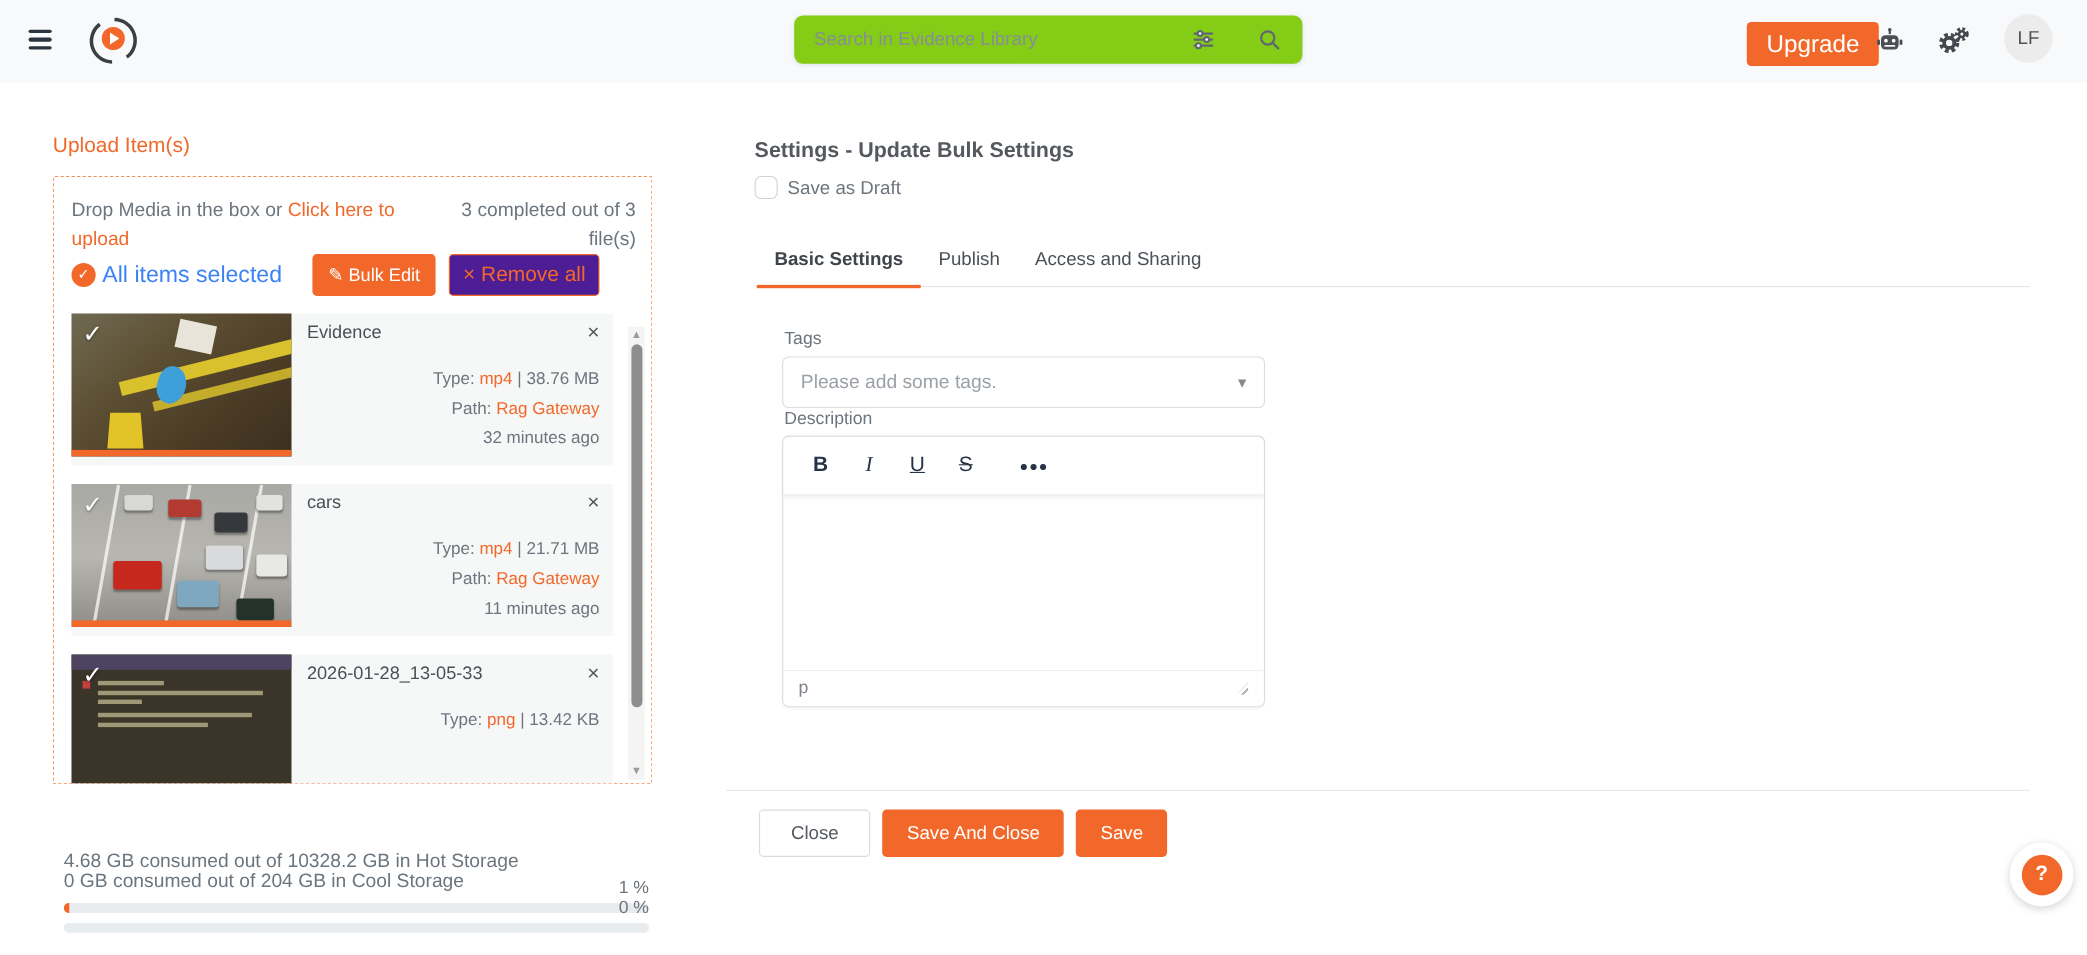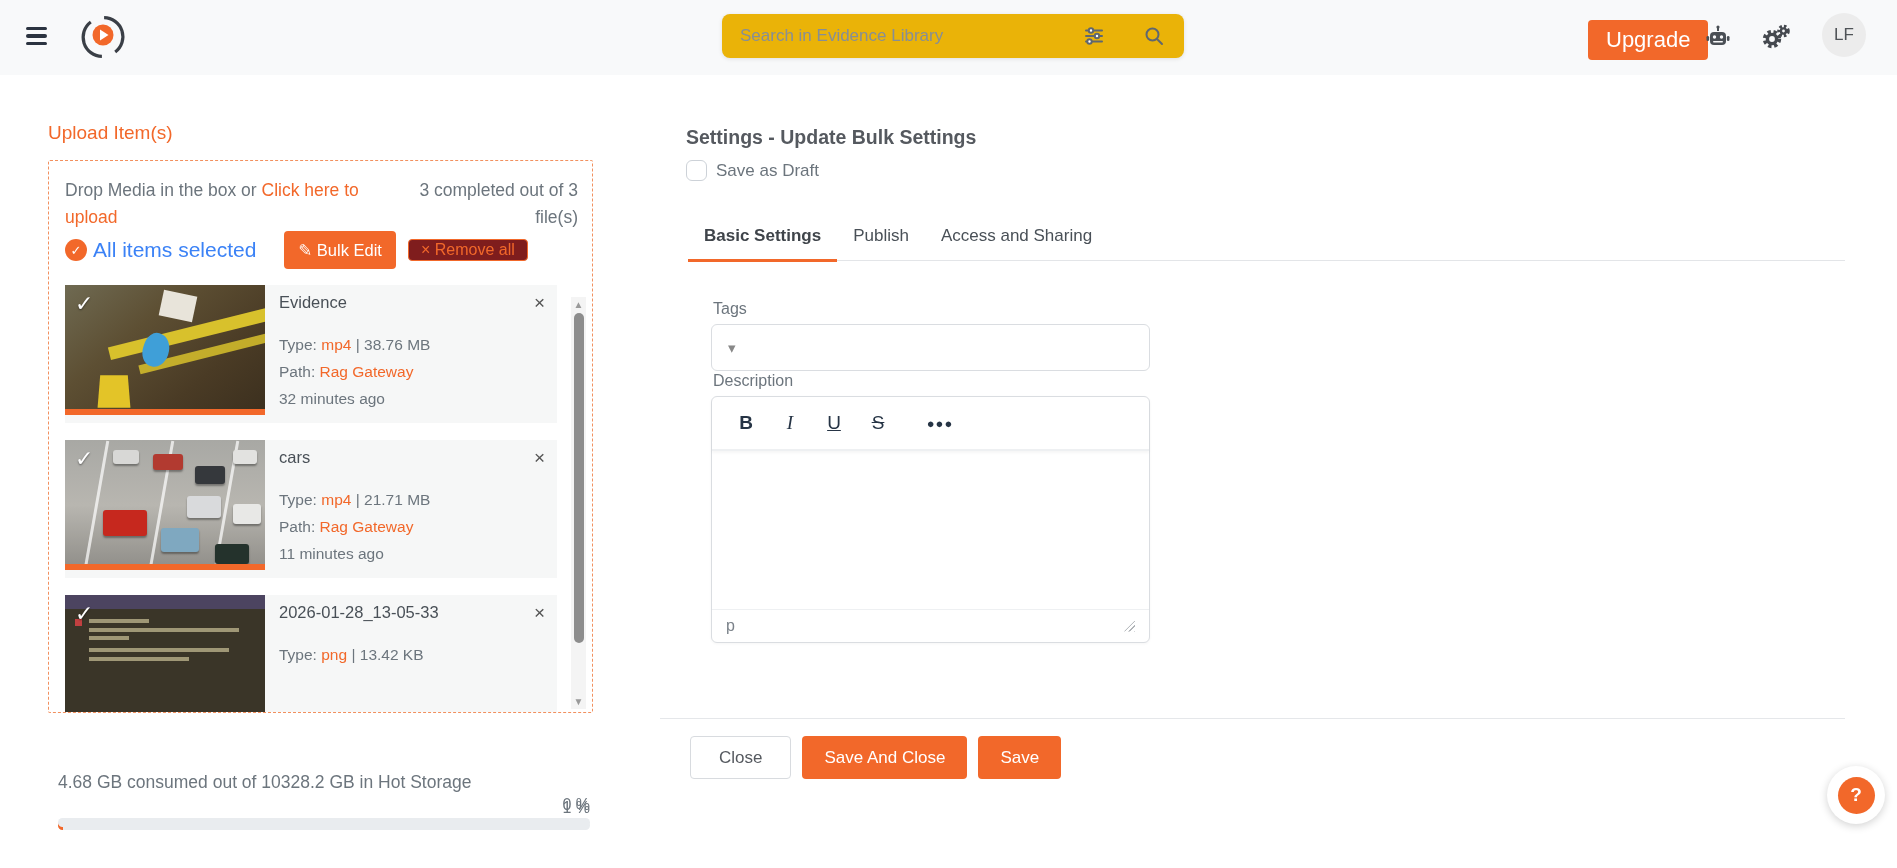--- a/index.html
+++ b/index.html
@@ -4,21 +4,21 @@
 <style>
   * { margin:0; padding:0; box-sizing:border-box; }
   html,body { width:1897px; height:868px; overflow:hidden;
     font-family:"Liberation Sans","DejaVu Sans",sans-serif; background:#fff; color:#6a7077; }
 
   
   .topbar { position:absolute; left:0; top:0; width:1897px; height:75px; background:#f8f9fa; }
   .hamburger { position:absolute; left:26px; top:27px; width:24px; height:20px; cursor:pointer; }
   .hamburger span { display:block; width:21px; height:3.2px; background:#2b3340; border-radius:2px; margin-bottom:4.2px; }
   .logo { position:absolute; left:80px; top:14px; width:46px; height:46px; }
-  .searchbar { position:absolute; left:722px; top:14px; width:462px; height:44px; background:#eab308;
+  .searchbar { position:absolute; left:722px; top:14px; width:462px; height:44px; background:#84cc16;
     border-radius:8px; box-shadow:0 1px 4px rgba(0,0,0,.10); display:flex; align-items:center; padding:0 12px 0 18px;gap:24px; }
   .searchbar input { flex:1; border:none; outline:none; font-size:17px; color:#495057; background:transparent; }
   .searchbar input::placeholder { color:#868e96; }
   .icon-btn { display:inline-flex; align-items:center; justify-content:center; width:36px; height:36px; cursor:pointer; }
   .upgrade { position:absolute; left:1588px; top:20px; height:40px; padding:0 18px; background:var(--accent);
     color:#fff; font-size:22px; border:none; border-radius:4px; cursor:pointer; font-family:inherit; }
   .tb-ico { position:absolute; top:19px; }
   .avatar { position:absolute; left:1822px; top:13px; width:44px; height:44px; border-radius:50%;
     background:#ececec; color:#4f5357; font-size:17px; display:flex; align-items:center; justify-content:center; cursor:pointer; }
 
@@ -31,31 +31,31 @@
   .dz-head { display:flex; justify-content:space-between; margin-bottom:0; }
   .dz-text { width:300px; font-size:17.5px; line-height:1.55; color:#6c757d; }
   .dz-link { color:var(--accent); cursor:pointer; }
   .dz-count { width:185px; text-align:right; font-size:17.5px; line-height:1.55; color:#6c757d; }
   .sel-row { display:flex; align-items:center; margin-bottom:16px; }
   .check-circle { width:22px; height:22px; border-radius:50%; background:var(--accent); color:#fff;
     font-size:13px; display:inline-flex; align-items:center; justify-content:center; margin-right:6px; }
   .sel-label { font-size:21px; color:#3b82f6; margin-right:28px; }
   .btn-bulk { height:38px; padding:0 14px; background:var(--accent); color:#fff; border:none; border-radius:4px;
     font-size:16.5px; cursor:pointer; margin-right:12px; font-family:inherit; }
-  .btn-remove { height:22px; padding:0 12px; background:#7f1d1d; color:var(--accent); border:1.5px solid var(--accent);
-    border-radius:4px; font-size:16px; cursor:pointer; font-family:inherit; }
+  .btn-remove { height:38px; padding:0 12px; background:#4c1d95; color:var(--accent); border:1.5px solid var(--accent);
+    border-radius:4px; font-size:19px; cursor:pointer; font-family:inherit; }
   .file-list { width:492px; }
   .file-item { display:flex; background:#f6f7f7; margin-bottom:17px; position:relative; }
   .thumb { position:relative; width:200px; height:130px; flex:0 0 200px; overflow:hidden; }
   .thumb .tick { position:absolute; left:10px; top:6px; color:#fff; font-size:22px; font-weight:bold;
     text-shadow:0 1px 2px rgba(0,0,0,.5); z-index:3; }
   .thumb .pbar { position:absolute; left:0; bottom:0; width:100%; height:6px; background:var(--accent); z-index:3; }
   .finfo { flex:1; padding:8px 12px 6px 14px; position:relative; }
   .fname { font-size:16.5px; color:#495057; margin-bottom:24px; width:175px; overflow:hidden; white-space:nowrap; }
-  .fmeta { font-size:15.5px; color:#6c757d; margin-bottom:9px; }
+  .fmeta { font-size:15.5px; color:#6c757d; margin-bottom:9px;text-align:right; }
   .fmeta .orange { color:var(--accent); }
   .fclose { position:absolute; right:12px; top:8px; color:#555; font-size:19px; cursor:pointer; line-height:1; }
 
   
   .t-evidence { background:linear-gradient(140deg,#6f6a52 0%,#5d4f33 35%,#4a3b25 70%,#3b2f1e 100%); }
   .t-evidence .tape { position:absolute; background:#d8c12c; height:13px; width:150%; transform:rotate(-14deg); }
   .t-evidence .tape.a { top:26px; left:40px; }
   .t-evidence .tape.b { top:44px; left:70px; height:9px; opacity:.85; }
   .t-evidence .glove { position:absolute; left:78px; top:48px; width:26px; height:34px; background:#3f9fd8; border-radius:45% 55% 50% 50%; transform:rotate(18deg); }
   .t-evidence .paper { position:absolute; left:96px; top:8px; width:34px; height:26px; background:#e8e4da; transform:rotate(12deg); }
@@ -277,20 +277,21 @@
 </div>
 
 <div class="storage" style="top:772px">
   <div class="st-label">4.68 GB consumed out of 10328.2 GB in Hot Storage</div>
   <div class="st-pct">1 %</div>
   <div class="st-bar">
       <div class="st-fill" style="width:1%;min-width:4px"></div>
     </div>
 </div>
 <div class="storage" style="top:790px">
+  <div class="st-label">0 GB consumed out of 204 GB in Cool Storage</div>
   <div class="st-pct">0 %</div>
   <div class="st-bar">
       <div class="st-fill" style="width:0"></div>
     </div>
 </div>
 
 <div class="settings-title">Settings - Update Bulk Settings</div>
 
 <div class="draft-row">
   <span class="checkbox"></span>
@@ -298,20 +299,21 @@
 </div>
 
 <div class="tabs">
   <div class="tab active">Basic Settings</div>
   <div class="tab">Publish</div>
   <div class="tab">Access and Sharing</div>
 </div>
 
 <div class="field-label" style="left:713px;top:300px">Tags</div>
 <div class="tags-select">
+  <span class="tags-ph">Please add some tags.</span>
   <span class="caret">▾</span>
 </div>
 
 <div class="field-label" style="left:713px;top:372px">Description</div>
 <div class="editor">
   <div class="ed-toolbar">
     <span class="ed-btn b">B</span>
     <span class="ed-btn i">I</span>
     <span class="ed-btn u">U</span>
     <span class="ed-btn s">S</span>

